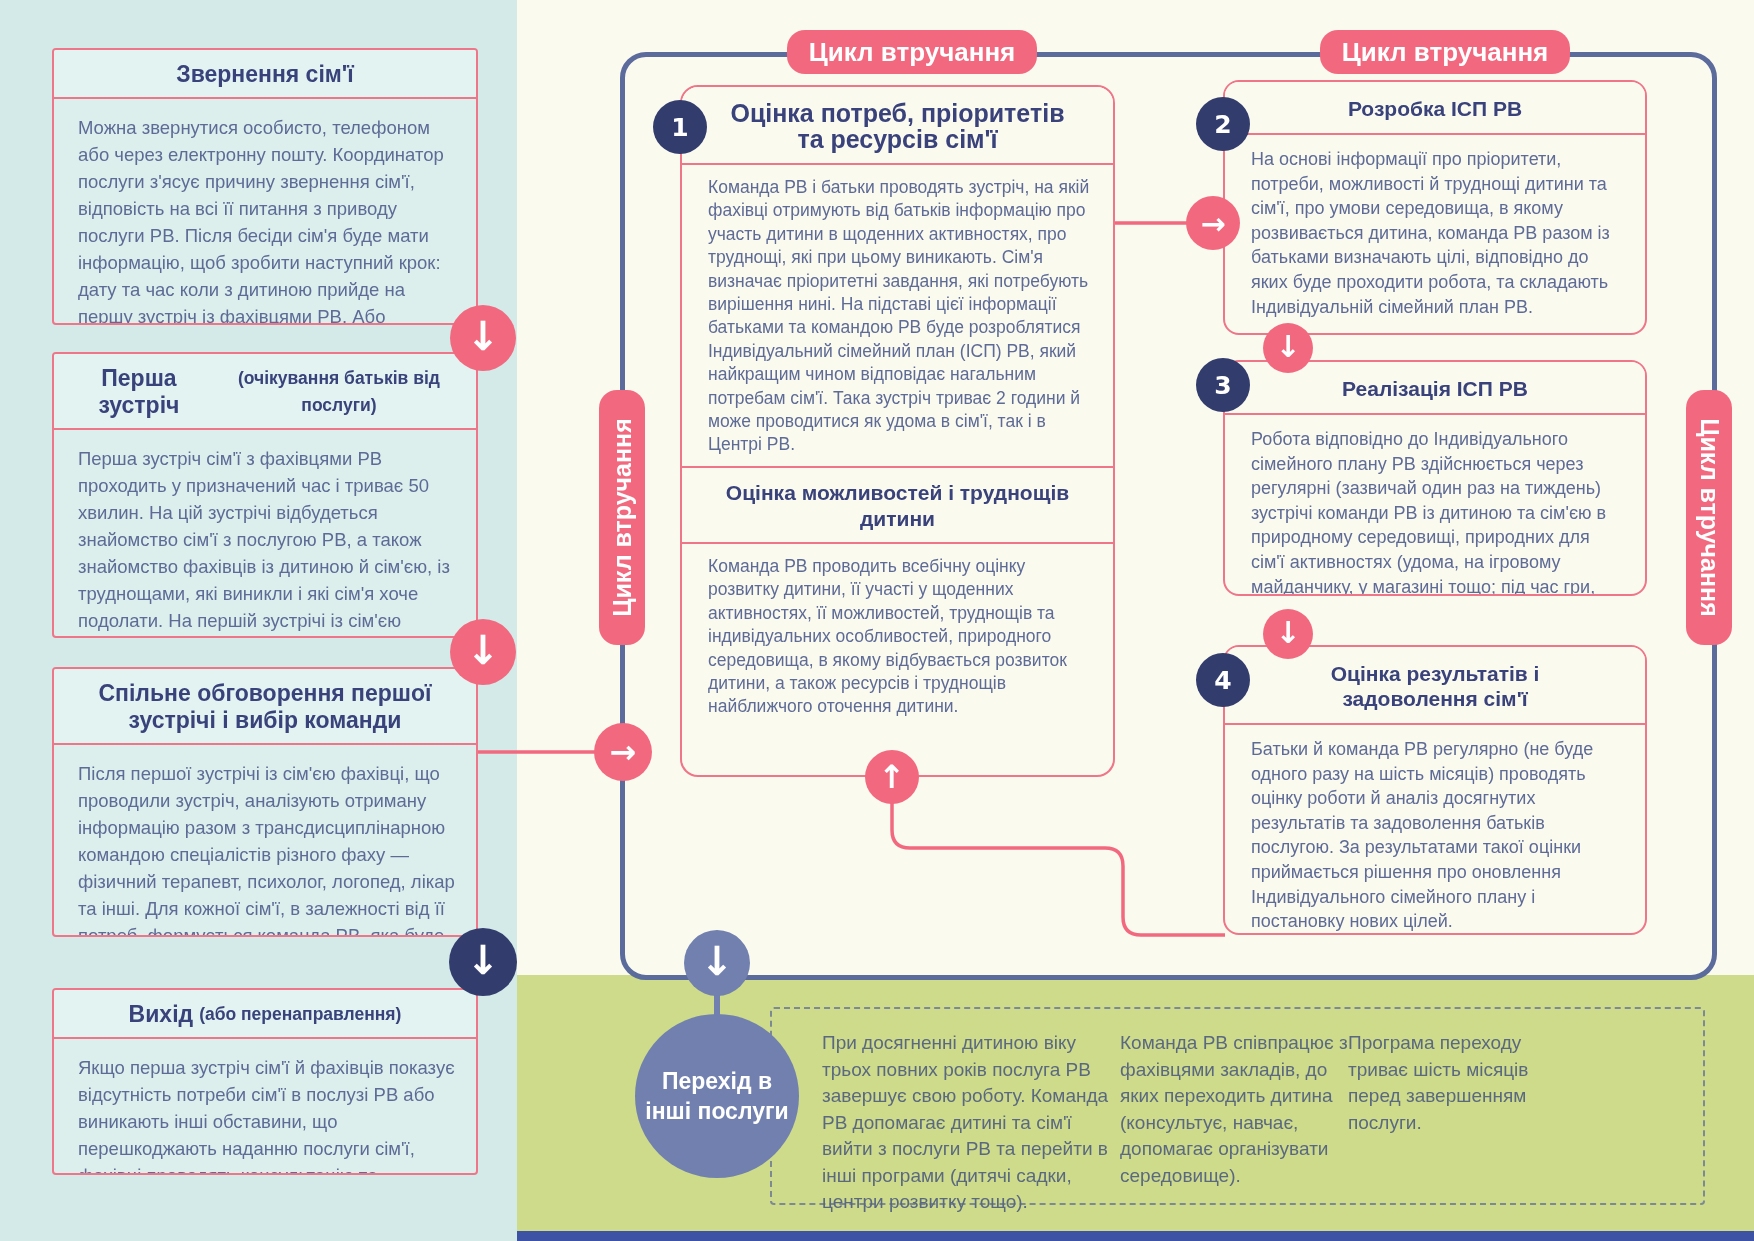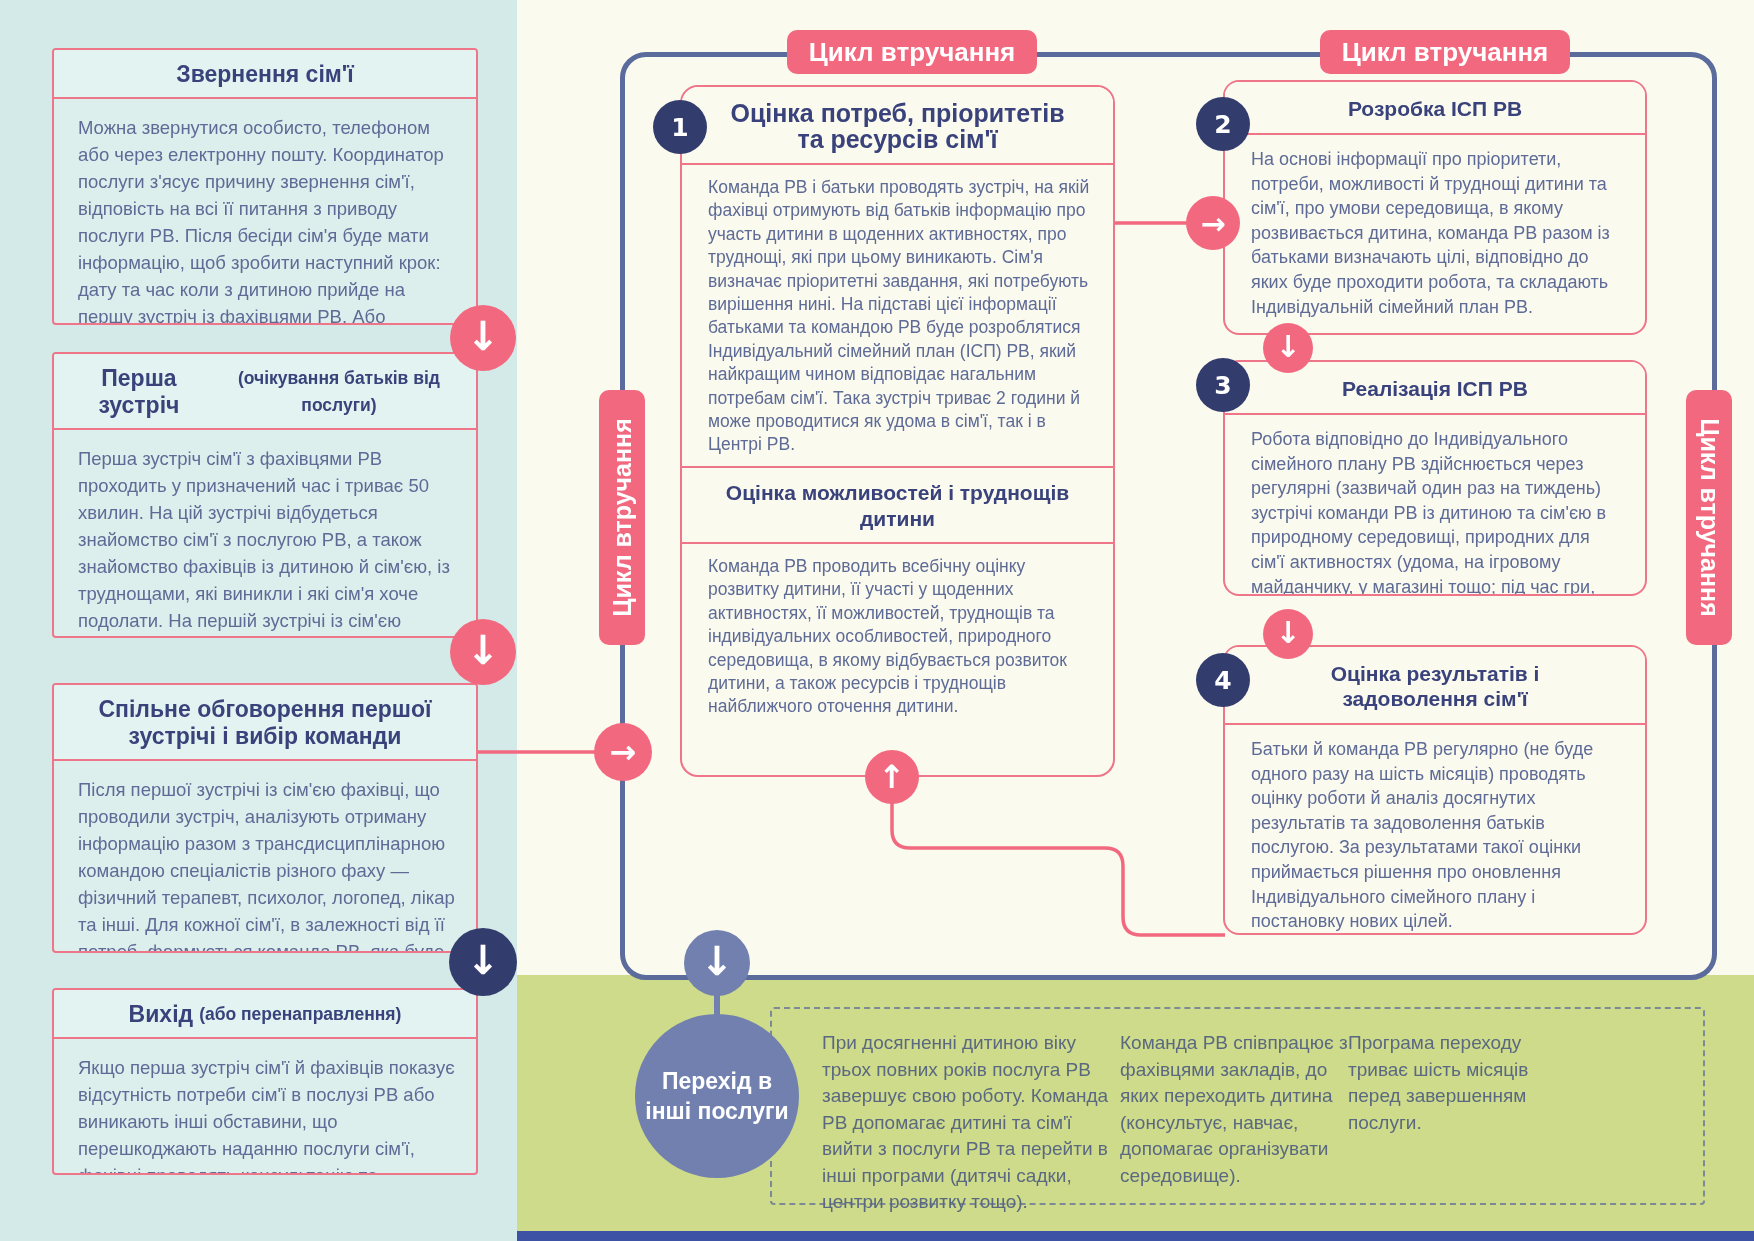--- a/index.html
+++ b/index.html
@@ -26,21 +26,21 @@
   .hd2{display:flex;align-items:center;justify-content:center;text-align:center;
        font-weight:bold;color:#39427a;border-top:2.5px solid #ef7588;border-bottom:2.5px solid #ef7588;}
 
   
   .lbox{left:52px;width:426px;background:#dcefed;}
   .lbox .hd{font-size:23px;line-height:27px;background:#e3f3f1;padding:11px 14px 9px;}
   .lbox .hd .note{font-size:17.5px;margin-left:6px;}
   .lbox .bd{font-size:18.5px;line-height:27px;padding:15px 20px 10px 24px;}
   #boxA{top:48px;height:277px;}
   #boxB{top:352px;height:286px;}
-  #boxC{top:683px;height:270px;}
+  #boxC{top:667px;height:270px;}
   #boxD{top:988px;height:187px;}
 
   
   #col1{left:680px;top:85px;width:435px;height:692px;background:#fbfaef;border-radius:18px;}
   #col1 .hd{font-size:25px;line-height:26px;padding:13px 36px 11px;background:#fbfaef;}
   #col1 .bd{font-size:17.5px;line-height:23.4px;padding:11px 20px 9px 26px;}
   #col1 .hd2{font-size:21px;line-height:26px;padding:12px 36px 10px;}
 
   
   .c2box{left:1223px;width:424px;background:#fbfaef;border-radius:16px;}
@@ -53,21 +53,21 @@
   
   .circ{display:flex;align-items:center;justify-content:center;border-radius:50%;
         color:#ffffff;font-weight:bold;font-family:"DejaVu Sans",sans-serif;}
   .pinkc{background:#f2697f;}
   .navyc{background:#323c6d;}
   .slatec{background:#7180ae;}
   .arr{transform:translateY(-2px);}
 
   
   .badge{display:flex;align-items:center;justify-content:center;background:#f2697f;color:#fff;
-         font-weight:bold;border-radius:10px;}
+         font-weight:bold;border-radius:18px;}
   .badge-top{width:250px;height:44px;font-size:26px;}
   .badge-side{width:46px;height:255px;font-size:25px;}
   .badge-side span{white-space:nowrap;display:block;}
   .rot-ccw{transform:rotate(-90deg);}
   .rot-cw{transform:rotate(90deg);}
 
   
   #bigcircle{left:635px;top:1014px;width:164px;height:164px;border-radius:50%;background:#7180ae;
              display:flex;align-items:center;justify-content:center;text-align:center;
              color:#fff;font-weight:bold;font-size:23px;line-height:30px;padding:8px;box-sizing:border-box;}

